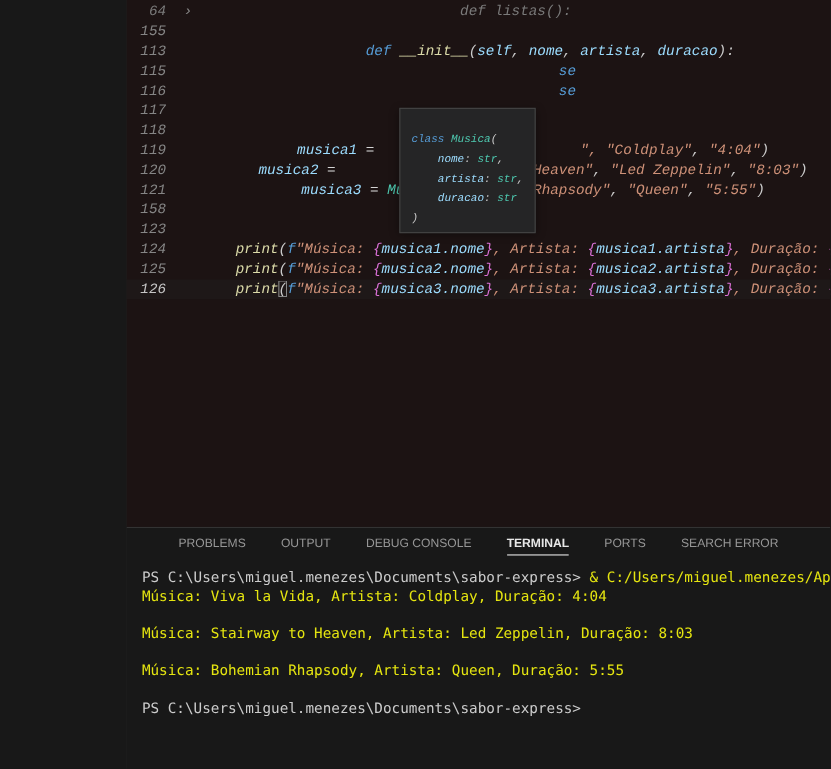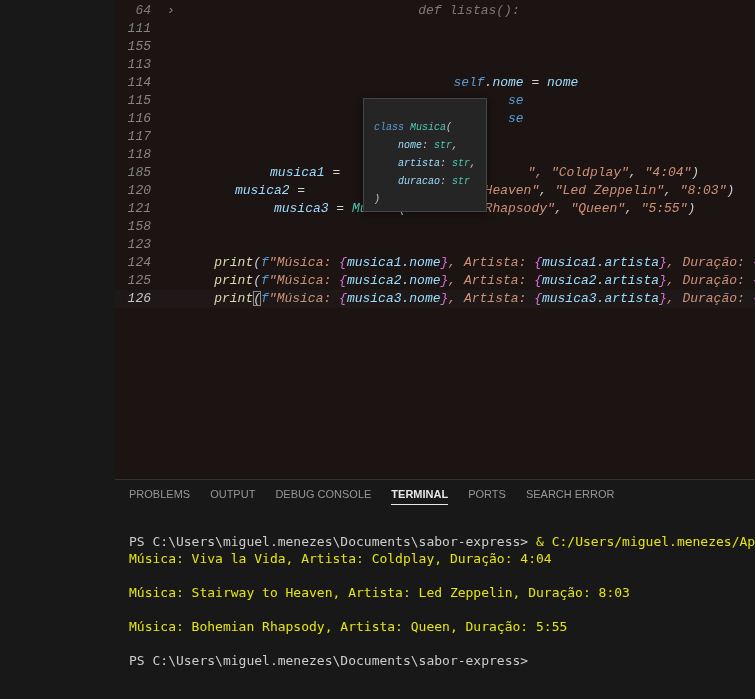--- a/index.html
+++ b/index.html
@@ -94,25 +94,26 @@
   .panel {
     flex-shrink: 0;
     border-top: 1px solid #333;
     background: #181818;
     padding: 8px 14px 10px 14px;
     overflow: hidden;
     height: 220px;
   }
   .tabs {
     display: flex;
-    gap: 20px;
+    gap: 32px;
     font-size: 11px;
     color: #969696;
-    margin-bottom: 28px;
+    margin-bottom: 12px;
     font-family: "Segoe UI", sans-serif;
+    justify-content: center;
   }
   .tab {
     cursor: pointer;
     padding-bottom: 4px;
   }
   .tab.active {
     color: #e7e7e7;
     border-bottom: 1px solid #e7e7e7;
     font-weight: bold;
   }
@@ -134,40 +135,32 @@
 
 <div class="main">
   <div class="editor">
 
     <div class="code-line">
       <span class="lineno faded">64</span>
       <span class="fold">›</span>
       <span class="code"><span class="kw faded">def </span><span class="fn faded">listas</span><span class="pun faded">()</span><span class="pun faded">:</span></span>
     </div>
 
-    <div class="code-line">
-      <span class="lineno">111</span>
-      <span class="fold"></span><span class="code"></span>
-    </div>
 
     <div class="code-line">
       <span class="lineno">155</span>
       <span class="fold"></span>
     </div>
 
     <div class="code-line">
       <span class="lineno">113</span>
       <span class="fold"></span>
-    </div>
-
-    <div class="code-line">
-      <span class="lineno">114</span>
-      <span class="fold"></span>
-      <span class="code">            <span class="self">self</span><span class="pun">.</span><span class="prop">nome</span><span class="op"> = </span><span class="var">nome</span></span>
-    </div>
+      <span class="code">        <span class="kw">def </span><span class="fn">__init__</span><span class="pun">(</span><span class="param">self</span><span class="pun">, </span><span class="param">nome</span><span class="pun">, </span><span class="param">artista</span><span class="pun">, </span><span class="param">duracao</span><span class="pun">)</span><span class="pun">:</span></span>
+    </div>
+
 
     <div class="code-line">
       <span class="lineno">115</span>
       <span class="fold"></span>
       <span class="code">            <span class="self">se</span></span>
     </div>
 
     <div class="code-line">
       <span class="lineno">116</span>
       <span class="fold"></span>
@@ -178,21 +171,21 @@
       <span class="lineno">117</span>
       <span class="fold"></span><span class="code"></span>
     </div>
 
     <div class="code-line">
       <span class="lineno">118</span>
       <span class="fold"></span><span class="code"></span>
     </div>
 
     <div class="code-line">
-      <span class="lineno">185</span>
+      <span class="lineno">119</span>
       <span class="fold"></span>
       <span class="code">    <span class="var">musica1</span><span class="op"> = </span>                       <span class="str">", </span><span class="str">"Coldplay"</span><span class="pun">, </span><span class="str">"4:04"</span><span class="pun">)</span></span>
     </div>
 
     <div class="code-line">
       <span class="lineno">120</span>
       <span class="fold"></span>
       <span class="code">    <span class="var">musica2</span><span class="op"> = </span>                     <span class="str"> Heaven"</span><span class="pun">, </span><span class="str">"Led Zeppelin"</span><span class="pun">, </span><span class="str">"8:03"</span><span class="pun">)</span></span>
     </div>
 

